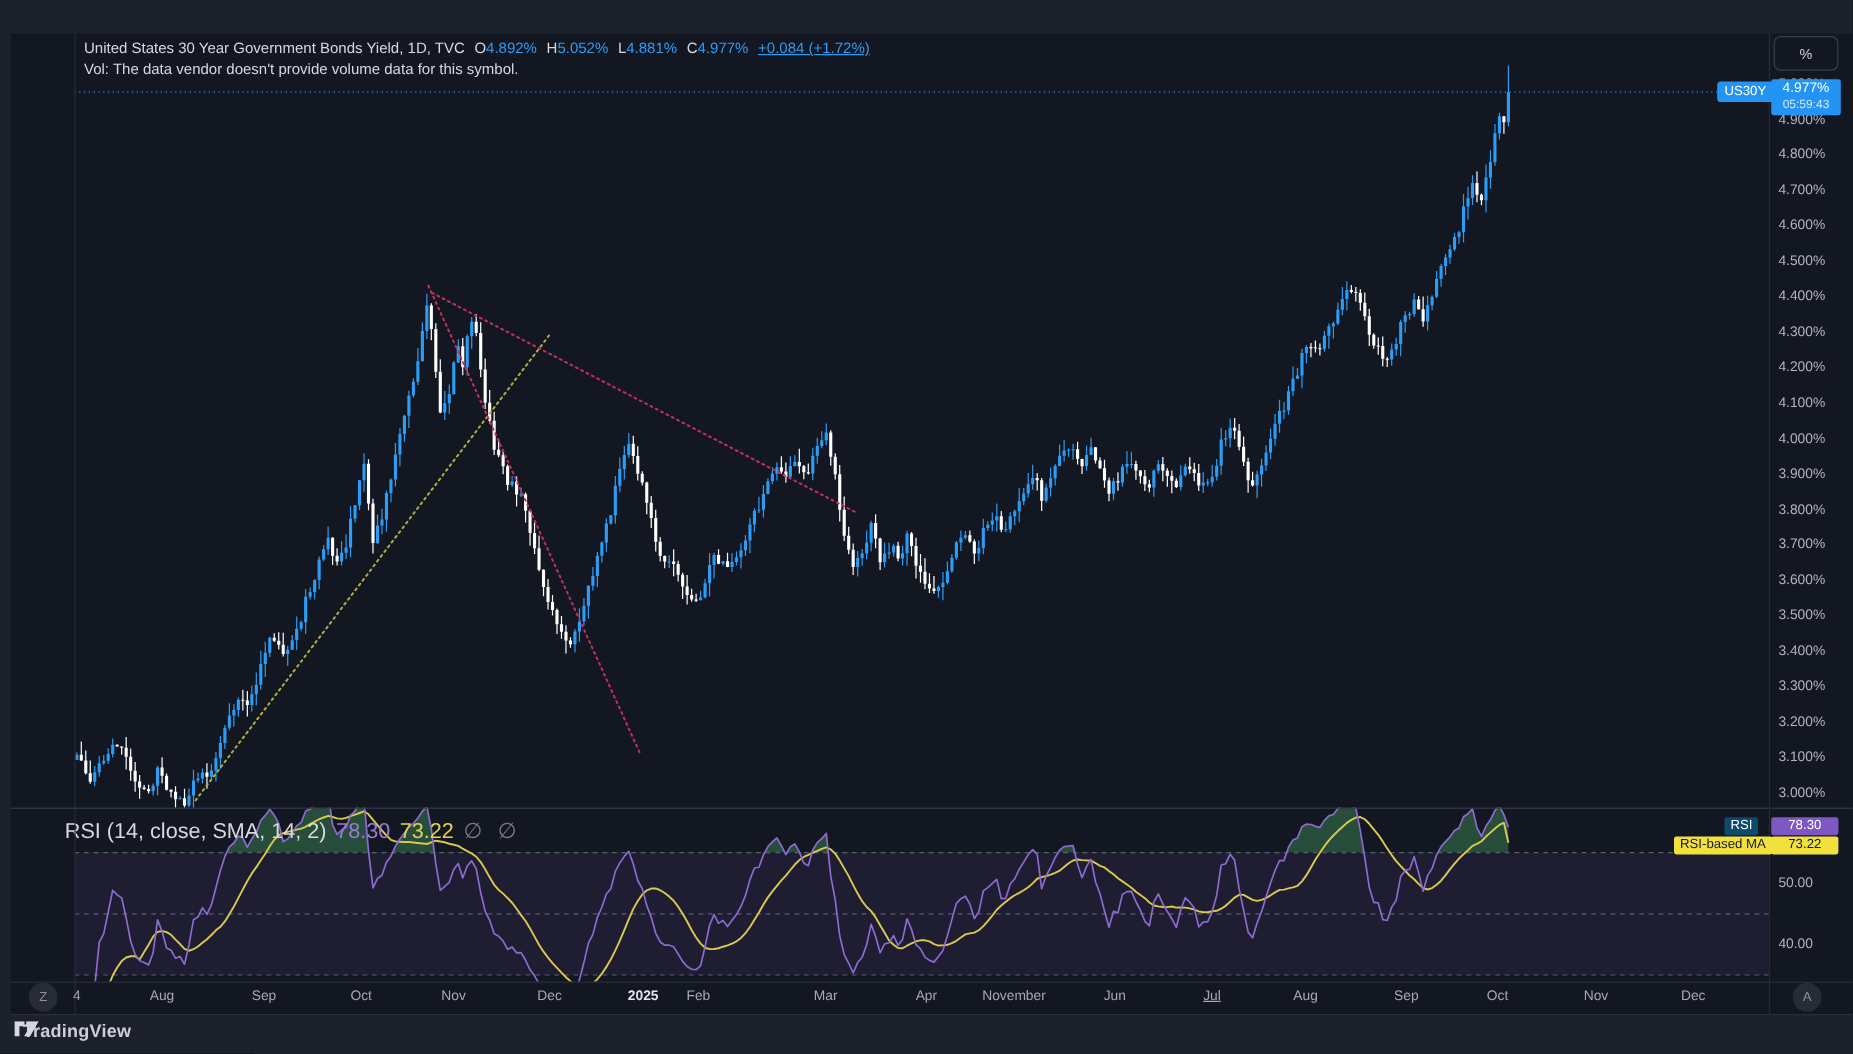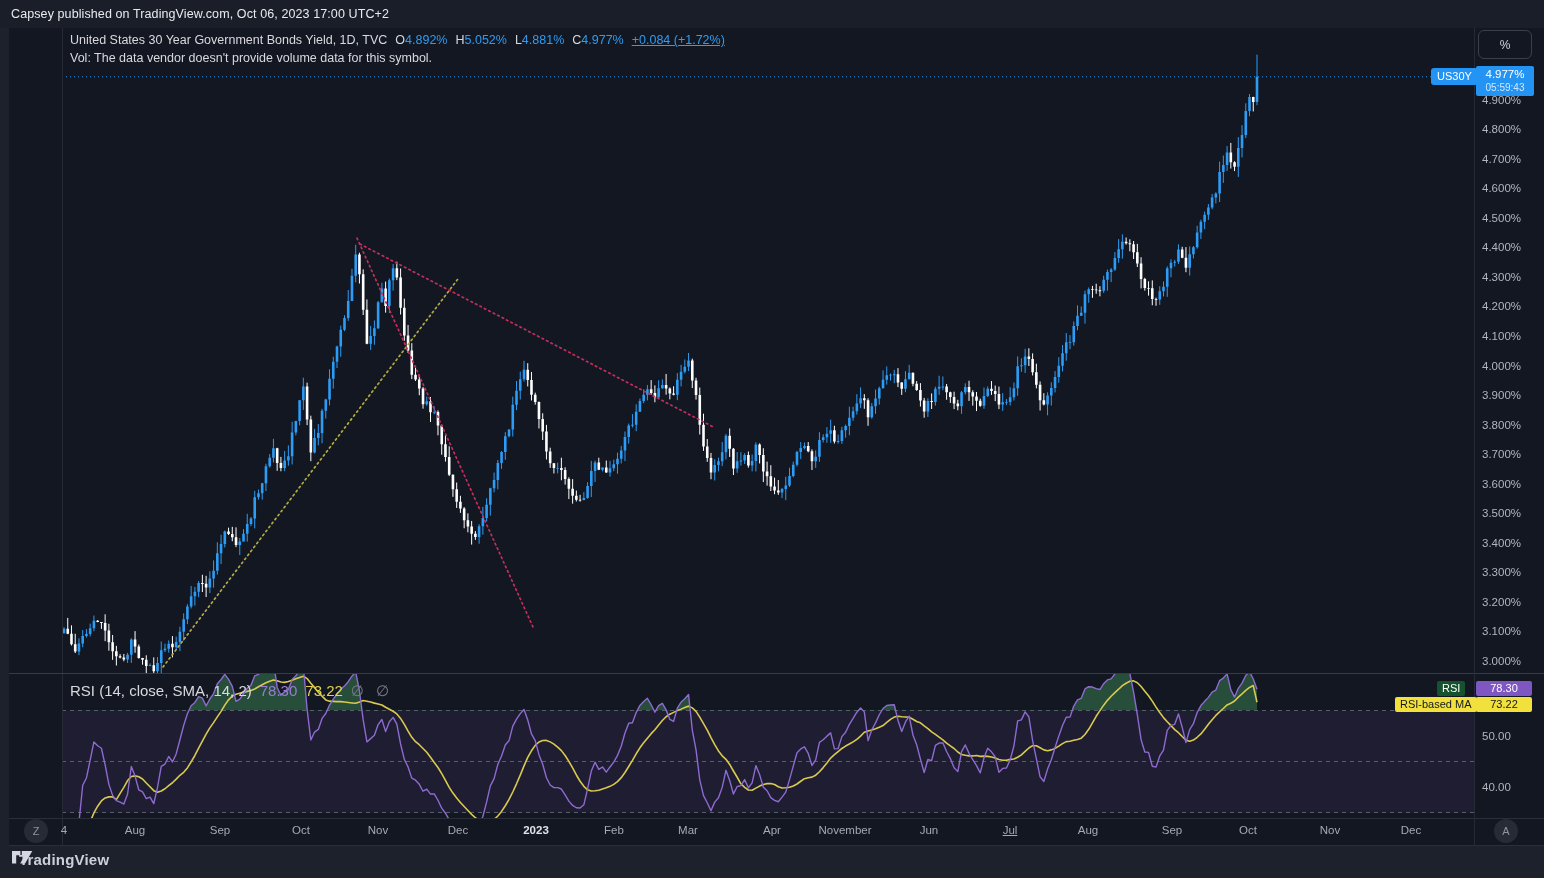--- a/index.html
+++ b/index.html
@@ -23,40 +23,37 @@
   .unit-btn{position:absolute;left:1478px;top:30px;width:52px;height:27px;border:1px solid #3a3f4c;border-radius:6px;
             color:#d1d4dc;font-size:12px;display:flex;align-items:center;justify-content:center;background:transparent;}
   .round-btn{position:absolute;width:24px;height:24px;border-radius:50%;background:#262b36;color:#8f939e;
              font-size:11px;display:flex;align-items:center;justify-content:center;top:819px;}
   .price-badge{position:absolute;left:1476px;top:66px;width:58px;height:30px;background:#2494f4;border-radius:2px;
                color:#fff;text-align:center;line-height:1;z-index:5;}
   .price-badge .p{font-size:11.5px;margin-top:3px;}
   .price-badge .cd{font-size:10px;color:rgba(255,255,255,.78);margin-top:2px;}
   .sym-label{position:absolute;left:1431px;top:68px;height:16px;background:#2494f4;border-radius:3px;color:#fff;
              font-size:11px;padding:1px 6px 0 6px;line-height:15px;z-index:5;}
-  .rsi-legend{position:absolute;left:70px;top:682px;font-size:15px;color:#d8d9dd;white-space:nowrap;}
+  .rsi-legend{position:absolute;left:54px;top:682px;font-size:18px;color:#d8d9dd;white-space:nowrap;}
   .rsi-legend .rv{color:#9b7dd4;margin-left:8px;}
   .rsi-legend .mv{color:#e3d34f;margin-left:8px;}
   .rsi-legend .ph{color:#787b86;margin-left:8px;letter-spacing:4px;}
   .tag{position:absolute;height:15px;font-size:11px;line-height:15px;padding:0 5px;border-radius:2px;z-index:5;}
-  .tag.rsi{background:#14532d;color:#fff;}
+  .tag.rsi{background:#0c4a6e;color:#fff;}
   .tag.ma{background:#f2e13c;color:#131722;}
   .badge2{position:absolute;left:1476px;width:56px;height:15px;font-size:11px;line-height:15px;text-align:center;border-radius:2px;z-index:5;}
   .footer-brand{position:absolute;left:12px;top:851px;display:flex;align-items:center;color:#ccd0d9;}
   .footer-brand .txt{font-size:15px;font-weight:700;margin-left:7px;letter-spacing:.2px;}
   svg{position:absolute;display:block;}
 </style>
 </head>
 <body>
 
 <div class="page">
 
-  <div class="topbar">
-    <div class="pubtext">Capsey published on TradingView.com, Oct 06, 2023 17:00 UTC+2</div>
-  </div>
 
   <div class="widget"></div>
 
   <svg id="main-svg" style="left:62px;top:28px;" width="1412" height="645" viewBox="62 28 1412 645">
       <path d="M64 627.14V633.4M78.96 638.33V655.17M82.7 630.09V647.3M86.44 629.1V637.51M90.18 623.64V636.39M93.92 615.51V631.26M127.58 652.92V662.97M131.32 638.19V662.97M150.02 663.47V666.32M157.5 657.16V673.41M161.24 641.55V673.28M164.97 643.71V652.1M168.71 640.41V652.62M176.19 636.55V649.27M179.93 626.7V651.15M183.67 613.32V640.75M187.41 604.17V624.09M191.15 585.95V608.48M194.89 586.97V605.61M198.63 581.01V597.24M209.85 571.22V593.02M213.59 560.41V587.66M217.33 542.22V574.65M221.07 534.81V564.1M224.81 530.59V547.43M239.77 538.07V554.97M243.51 529.19V541.55M247.25 513.79V541.6M250.99 516.99V526.07M254.73 490.82V528.37M258.47 489.57V499.65M262.21 482.8V499.62M265.95 463.75V491.01M269.69 454.09V467.61M273.43 438.83V462.47M284.65 450.94V471.2M288.39 445.43V465.75M292.13 421.75V464.47M295.87 420.79V435.38M299.61 399.9V425.31M303.35 377.72V409.88M314.57 428.84V453.42M318.31 424.02V445.27M322.05 408.83V443.22M325.79 398.73V418.55M329.53 369.26V405.46M333.27 356.69V388.6M337.01 345.68V368.06M340.75 325.6V356.69M344.49 315.29V331.16M348.23 290.01V320.87M351.97 268.82V301.08M355.71 244.74V282.41M370.66 325.9V350.01M374.4 320.45V344.72M378.14 300.91V328.96M381.88 282.78V302.54M389.36 278.49V313M393.1 264.11V290.64M426.76 396.6V405.81M434.24 406.44V414.27M479.12 524.18V543.76M482.86 506.9V534.71M486.6 498.28V521.46M490.34 487.81V515.59M494.08 472.56V492.34M497.82 460.03V489.33M501.56 451.08V468.85M505.3 432.15V459.76M509.04 429.21V437.36M512.78 396.7V436.56M516.52 380.99V410.15M520.26 371.62V399.53M524 360.8V381.56M557.66 462.63V473.42M583.83 492.22V500.25M587.57 482.19V498.75M591.31 460.88V497.06M595.05 460.62V482.04M602.53 467.53V471.37M610.01 460.86V476.59M613.75 459.65V471.28M617.49 452.7V473.72M621.23 445.93V463.42M624.97 431.5V461.07M628.71 423.61V443.64M632.45 414.05V427.47M636.19 404.25V431.22M639.93 398.47V411.84M643.67 389.34V403.23M647.41 385.14V400.36M658.63 380.26V399.03M662.37 379.46V388.78M677.33 373.13V400.17M681.07 364.82V386.43M684.81 359.47V373.46M688.55 352.97V371.04M714.73 459.21V480.47M718.47 457.6V471.36M722.21 441.99V466.14M725.95 433.93V459.41M737.17 452.07V472.82M740.91 452.19V465.57M744.65 453.22V464.02M752.13 454.53V471.34M755.87 442.3V471.51M782.04 487.86V498.07M785.78 476.76V500.2M789.52 467.73V487.08M793.26 461.64V477.32M797 450.8V466.46M800.74 442.12V459.19M804.48 442.56V449.48M815.7 450.33V467.8M819.44 432.19V461.84M823.18 434.28V442.45M826.92 427.12V442.79M830.66 419.6V442.82M838.14 434.68V443.58M841.88 426.8V443.87M845.62 424.55V437.72M849.36 406.67V435.24M853.1 406.72V420.8M856.84 394.13V414.55M860.58 387.36V408.2M871.8 403.08V418.76M875.54 389.5V413.81M879.28 386.64V404.67M883.02 370.44V388.48M886.76 366.46V384.6M890.5 373.52V380.59M894.24 369.89V383.16M905.46 371.15V392.27M909.2 364.84V379.39M927.9 398.3V416.97M935.38 386.67V405.59M939.12 375.74V394.86M942.86 376.48V390.17M961.55 391V413.87M965.29 383.33V394.55M983.99 387.62V408.81M987.73 386.51V397.24M1002.69 393.17V410.87M1006.43 399.06V405.16M1010.17 387.25V405.52M1013.91 382.52V400.52M1017.65 356.43V395.7M1021.39 358.28V371.86M1025.13 348.77V373.01M1047.57 392.34V415.29M1051.31 382.33V405.57M1055.05 371.02V392.48M1058.79 357.18V382.69M1062.53 345.04V371.44M1066.27 333.08V360.65M1070.01 335.09V349.18M1073.75 321.48V345.61M1077.49 305.38V330.2M1081.23 306.51V315.9M1084.97 290.58V323.6M1088.71 287.48V302.71M1103.67 275.69V292.83M1107.41 269.58V290.71M1111.15 268.12V282.13M1114.89 252.11V271M1118.63 239.08V262.76M1122.37 234.34V258.59M1159.76 286.22V304.85M1163.5 281.46V296.47M1167.24 266.38V296.83M1170.98 259.27V277.29M1174.72 259.86V266.55M1178.46 244.33V263.94M1189.68 246.48V275.5M1193.42 245.99V258.49M1197.16 225.78V248.64M1200.9 219.71V238.95M1204.64 211.62V229.11M1208.38 204.06V219.84M1212.12 193.96V209.29M1215.86 192.23V203.42M1219.6 161.61V202M1223.34 155.58V182.84M1227.08 146.07V170.9M1238.3 137.08V176.98M1242.04 125.13V157.37M1245.78 103.3V138.12M1249.52 93.98V116.26M1257 54.63V105.16" stroke="#2d9cf4" stroke-width="1" fill="none"></path>
       <path d="M67.74 617.92V634.22M71.48 625.36V645.52M75.22 633.77V653.05M97.66 620.12V622.19M101.4 622V628.9M105.14 614.27V641.16M108.88 623.77V650.69M112.62 634.98V659.85M116.36 645.86V665.54M120.1 654.14V658.4M123.84 653.93V661.29M135.06 631.13V652.76M138.8 644.48V658.66M142.54 657.88V664.68M146.28 655.27V673.41M153.76 657.36V673.41M172.45 636.11V657.38M202.37 574.74V592.03M206.11 575.8V597.04M228.55 527.67V535.01M232.29 526.84V541.22M236.03 527.34V547.15M277.17 447.76V470.8M280.91 456.89V471.27M307.09 382.68V425.14M310.83 415.7V461.21M359.45 252.7V283.54M363.18 269.29V315.02M366.92 299.43V344.28M385.62 281.59V312.65M396.84 261.65V280.12M400.58 268.5V314.47M404.32 298.67V340.74M408.06 324.94V352.95M411.8 343.17V379.09M415.54 365.87V381.06M419.28 374.78V395.19M423.02 387.04V408.68M430.5 397.05V422.04M437.98 410.42V435.32M441.72 424.79V454.72M445.46 435.38V461.61M449.2 446.26V476.11M452.94 474.36V496.84M456.68 482.54V507.94M460.42 495.77V512.86M464.16 507.13V528.25M467.9 513.37V532.3M471.64 520.94V544.6M475.38 531.1V539.88M527.74 363.16V386.44M531.48 371.97V400.5M535.22 392.66V404.65M538.96 401.43V428.47M542.7 413.24V439.99M546.44 424.88V459.49M550.18 447.69V467.83M553.92 462.97V473.46M561.39 457.73V480.26M565.13 467.29V484.6M568.87 477.28V499.08M572.61 479.13V503.67M576.35 490.55V501.5M580.09 494.85V501.67M598.79 457.73V470.14M606.27 460.57V472.78M651.15 380.11V394.76M654.89 385.36V402.24M666.11 373.96V394.68M669.85 387.46V399.35M673.59 386.3V395.34M692.29 358.62V388.07M696.03 377.72V399.64M699.77 387.54V434.51M703.51 413.68V450.84M707.25 439.05V461.83M710.99 452.93V479.26M729.69 428.44V456.94M733.43 448.07V475.04M748.39 451.49V467.64M759.61 443.38V463.46M763.34 448.22V482.07M767.08 461.64V485.65M770.82 465.18V491.04M774.56 477.65V494.26M778.3 480.03V494.89M808.22 442.08V452.29M811.96 449.36V469.94M834.4 425.75V443.51M864.32 394.16V408.84M868.06 398.31V425.77M897.98 368.13V387.08M901.72 382.19V394.9M912.94 372.58V386.22M916.68 381.1V390.9M920.42 383.13V406.56M924.16 397.9V417.72M931.64 393.45V409M946.6 383.95V399.77M950.34 391.69V402.88M954.08 391.7V409.08M957.82 399.8V410.27M969.03 380.77V400.95M972.77 390.24V405.66M976.51 391.98V411.1M980.25 398.63V406.77M991.47 381.08V394.89M995.21 385.53V401.14M998.95 386.58V409.09M1028.87 348.25V365.98M1032.61 353.37V375.46M1036.35 363.69V388.36M1040.09 381.44V410.53M1043.83 393.21V405.39M1092.45 285.9V297.81M1096.19 283.71V293.75M1099.93 286.18V296.3M1126.11 237.48V244.64M1129.85 239.26V251.33M1133.59 241V258.97M1137.33 243.85V267.01M1141.07 257.22V288.43M1144.81 277.8V290.61M1148.55 281.33V295.62M1152.29 280.4V305.26M1156.03 297.6V305.77M1182.2 246.74V258.21M1185.94 247.08V272.22M1230.82 142.9V168.55M1234.56 161.25V171.09M1253.26 96.77V111.45" stroke="#ffffff" stroke-width="1" fill="none"></path>
       <path d="M64 628.86V633.29M78.96 643.48V651.46M82.7 635.96V643.48M86.44 634.03V635.96M90.18 628.37V634.03M93.92 620.65V628.37M127.58 654.7V659.39M131.32 639.56V654.7M150.02 665.16V666.06M157.5 662.98V671.15M161.24 650.34V662.98M164.97 648.78V650.34M168.71 643.77V648.78M176.19 642.04V647.22M179.93 631.75V642.04M183.67 619.27V631.75M187.41 606.44V619.27M191.15 596.26V606.44M194.89 591.66V596.26M198.63 583.11V591.66M209.85 578.55V587.52M213.59 570.66V578.55M217.33 553.25V570.66M221.07 543.93V553.25M224.81 531.45V543.93M239.77 541.52V544.96M243.51 533.64V541.52M247.25 523.93V533.64M250.99 518.62V523.93M254.73 497.29V518.62M258.47 493.27V497.29M262.21 483.35V493.27M265.95 466.2V483.35M269.69 457.76V466.2M273.43 448.22V457.76M284.65 460.6V467.92M288.39 456.21V460.6M292.13 432.38V456.21M295.87 421.06V432.38M299.61 400.14V421.06M303.35 386.43V400.14M314.57 438V452.41M318.31 433.01V438M322.05 410.76V433.01M325.79 399.61V410.76M329.53 378.71V399.61M333.27 361.77V378.71M337.01 346.54V361.77M340.75 329.68V346.54M344.49 318.03V329.68M348.23 300.94V318.03M351.97 275.81V300.94M355.71 254.6V275.81M370.66 336.04V343.68M374.4 328.33V336.04M378.14 302.17V328.33M381.88 288.54V302.17M389.36 280.29V305.96M393.1 268.21V280.29M426.76 401.24V404.27M434.24 411.95V412.85M479.12 526.18V536.91M482.86 517.99V526.18M486.6 504.76V517.99M490.34 488.13V504.76M494.08 480.1V488.13M497.82 463.07V480.1M501.56 452.03V463.07M505.3 436.2V452.03M509.04 429.39V436.2M512.78 404.79V429.39M516.52 390.8V404.79M520.26 379.15V390.8M524 369.69V379.15M557.66 467.88V468.78M583.83 497.88V500.12M587.57 486.12V497.88M591.31 470.88V486.12M595.05 462.42V470.88M602.53 467.61V469.81M610.01 468.3V472.55M613.75 464.31V468.3M617.49 458.63V464.31M621.23 450.43V458.63M624.97 437.06V450.43M628.71 425.54V437.06M632.45 424.78V425.68M636.19 411.63V424.78M639.93 401V411.63M643.67 394.7V401M647.41 389.34V394.7M658.63 388.32V397.23M662.37 385V388.32M677.33 379.7V394.66M681.07 371.66V379.7M684.81 366.81V371.66M688.55 360.4V366.81M714.73 465.1V472.47M718.47 461.35V465.1M722.21 452.31V461.35M725.95 435.74V452.31M737.17 461.35V468.62M740.91 460.48V461.38M744.65 454.88V460.48M752.13 461.1V465.43M755.87 444.6V461.1M782.04 489.12V492.57M785.78 485.53V489.12M789.52 476.09V485.53M793.26 464.79V476.09M797 452.01V464.79M800.74 448.12V452.01M804.48 446.06V448.12M815.7 456.65V461.3M819.44 440.08V456.65M823.18 437.35V440.08M826.92 433.67V437.35M830.66 430.31V433.67M838.14 441.11V442.01M841.88 430.26V441.11M845.62 425.97V430.26M849.36 417.79V425.97M853.1 411.15V417.79M856.84 403.56V411.15M860.58 398.29V403.56M871.8 406.28V417.33M875.54 398.51V406.28M879.28 388.31V398.51M883.02 379.69V388.31M886.76 375.37V379.69M890.5 374.72V375.62M894.24 374.33V375.23M905.46 379.19V388.64M909.2 372.76V379.19M927.9 401.12V411.56M935.38 388.87V402.12M939.12 386.75V388.87M942.86 386.59V387.49M961.55 392.25V406.34M965.29 386.92V392.25M983.99 396V405.86M987.73 388.78V396M1002.69 402.18V404.6M1006.43 401.95V402.85M1010.17 397.19V401.95M1013.91 388.19V397.19M1017.65 366.27V388.19M1021.39 365.18V366.27M1025.13 356.42V365.18M1047.57 395.5V404.58M1051.31 387.97V395.5M1055.05 377.12V387.97M1058.79 365.63V377.12M1062.53 353.16V365.63M1066.27 342.32V353.16M1070.01 342.16V343.06M1073.75 326.07V342.16M1077.49 315.66V326.07M1081.23 312.82V315.66M1084.97 294.14V312.82M1088.71 289.21V294.14M1103.67 279.78V290.69M1107.41 271.96V279.78M1111.15 269.5V271.96M1114.89 258.04V269.5M1118.63 249.21V258.04M1122.37 241.68V249.21M1159.76 291.26V299.55M1163.5 286.67V291.26M1167.24 268.24V286.67M1170.98 262.73V268.24M1174.72 261.66V262.73M1178.46 249.6V261.66M1189.68 254.29V267.83M1193.42 247.28V254.29M1197.16 232.5V247.28M1200.9 221.67V232.5M1204.64 214.63V221.67M1208.38 207.61V214.63M1212.12 197.53V207.61M1215.86 193.57V197.53M1219.6 172.02V193.57M1223.34 165.03V172.02M1227.08 152.56V165.03M1238.3 148.01V166.8M1242.04 134.9V148.01M1245.78 111.01V134.9M1249.52 96.92V111.01M1257 76.8V101.91" stroke="#2d9cf4" stroke-width="2.6" fill="none"></path>
       <path d="M67.74 628.86V633.66M71.48 633.66V644.36M75.22 644.36V651.46M97.66 620.65V622.09M101.4 622.09V623.05M105.14 623.05V630.58M108.88 630.58V642.32M112.62 642.32V651.16M116.36 651.16V656.17M120.1 656.17V657.56M123.84 657.56V659.39M135.06 639.56V646.5M138.8 646.5V658.05M142.54 658.05V659.79M146.28 659.79V665.95M153.76 665.16V671.15M172.45 643.77V647.22M202.37 583.11V584.01M206.11 583.84V587.52M228.55 531.45V533.89M232.29 533.89V537.32M236.03 537.32V544.96M277.17 448.22V463.08M280.91 463.08V467.92M307.09 386.43V419.52M310.83 419.52V452.41M359.45 254.6V274.18M363.18 274.18V309.78M366.92 309.78V343.68M385.62 288.54V305.96M396.84 268.21V277.57M400.58 277.57V307.87M404.32 307.87V335.61M408.06 335.61V350.6M411.8 350.6V374.74M415.54 374.74V379.38M419.28 379.38V388.5M423.02 388.5V404.27M430.5 401.24V412.18M437.98 411.95V425.57M441.72 425.57V444.16M445.46 444.16V456.94M449.2 456.94V474.87M452.94 474.87V489.26M456.68 489.26V501.65M460.42 501.65V508.39M464.16 508.39V520.25M467.9 520.25V526.54M471.64 526.54V533.67M475.38 533.67V536.91M527.74 369.69V380.02M531.48 380.02V394.73M535.22 394.73V402.04M538.96 402.04V418.93M542.7 418.93V431.6M546.44 431.6V451.53M550.18 451.53V463.37M553.92 463.37V467.89M561.39 467.88V469.93M565.13 469.93V478.89M568.87 478.89V488.7M572.61 488.7V495.86M576.35 495.86V499.67M580.09 499.67V500.57M598.79 462.42V469.81M606.27 467.61V472.55M651.15 389.34V393M654.89 393V397.23M666.11 385V388.47M669.85 388.47V393.58M673.59 393.58V394.66M692.29 360.4V380.59M696.03 380.59V395.11M699.77 395.11V424.81M703.51 424.81V446.48M707.25 446.48V458.04M710.99 458.04V472.47M729.69 435.74V448.65M733.43 448.65V468.62M748.39 454.88V465.43M759.61 444.6V454.98M763.34 454.98V471.52M767.08 471.52V476.37M770.82 476.37V486.42M774.56 486.42V490.5M778.3 490.5V492.57M808.22 446.06V451.21M811.96 451.21V461.3M834.4 430.31V441.4M864.32 398.29V400.31M868.06 400.31V417.33M897.98 374.33V382.46M901.72 382.46V388.64M912.94 372.76V383.78M916.68 383.78V390.12M920.42 390.12V400.4M924.16 400.4V411.56M931.64 401.12V402.12M946.6 386.59V392.18M950.34 392.18V396.96M954.08 396.96V403.5M957.82 403.5V406.34M969.03 386.92V392.37M972.77 392.37V396.59M976.51 396.59V400.7M980.25 400.7V405.86M991.47 388.78V391.09M995.21 391.09V394.11M998.95 394.11V404.6M1028.87 356.42V359.02M1032.61 359.02V372.36M1036.35 372.36V384.75M1040.09 384.75V400.13M1043.83 400.13V404.58M1092.45 289.21V290.11M1096.19 289.41V290.31M1099.93 290.24V291.14M1126.11 241.68V243.22M1129.85 243.22V244.13M1133.59 244.13V252.31M1137.33 252.31V263.6M1141.07 263.6V278.96M1144.81 278.96V287.95M1148.55 287.95V288.85M1152.29 288.3V298.92M1156.03 298.92V299.82M1182.2 249.6V257.71M1185.94 257.71V267.83M1230.82 152.56V162.3M1234.56 162.3V166.8M1253.26 96.92V101.91" stroke="#ffffff" stroke-width="2.6" fill="none"></path>
       <line x1="163" y1="666.91" x2="458" y2="278.92" stroke="#b3ab45" stroke-width="1.7" stroke-dasharray="1.6 3.4" stroke-linecap="round"></line>
       <line x1="357" y1="238.14" x2="533" y2="627.02" stroke="#c22f5c" stroke-width="1.7" stroke-dasharray="1.6 3.4" stroke-linecap="round"></line>
@@ -132,22 +129,22 @@
   <div class="axis-label" style="top:787px;">40.00</div>
 
   <div class="round-btn" style="left:24px;">Z</div>
   <div id="time-labels">
       <div class="time-label" style="left: 64px;">4</div>
       <div class="time-label" style="left: 135px;">Aug</div>
       <div class="time-label" style="left: 220px;">Sep</div>
       <div class="time-label" style="left: 301px;">Oct</div>
       <div class="time-label" style="left: 378px;">Nov</div>
       <div class="time-label" style="left: 458px;">Dec</div>
-      <div class="time-label bold" style="left: 536px;">2023</div>
-      <div class="time-label" style="left: 614px;">Feb</div>
+      <div class="time-label bold" style="left: 536px;">2025</div>
+      <div class="time-label" style="left: 582px;">Feb</div>
       <div class="time-label" style="left: 688px;">Mar</div>
       <div class="time-label" style="left: 772px;">Apr</div>
       <div class="time-label" style="left: 845px;">November</div>
       <div class="time-label" style="left: 929px;">Jun</div>
       <div class="time-label" style="left: 1010px; text-decoration: underline;">Jul</div>
       <div class="time-label" style="left: 1088px;">Aug</div>
       <div class="time-label" style="left: 1172px;">Sep</div>
       <div class="time-label" style="left: 1248px;">Oct</div>
       <div class="time-label" style="left: 1330px;">Nov</div>
       <div class="time-label" style="left: 1411px;">Dec</div>

